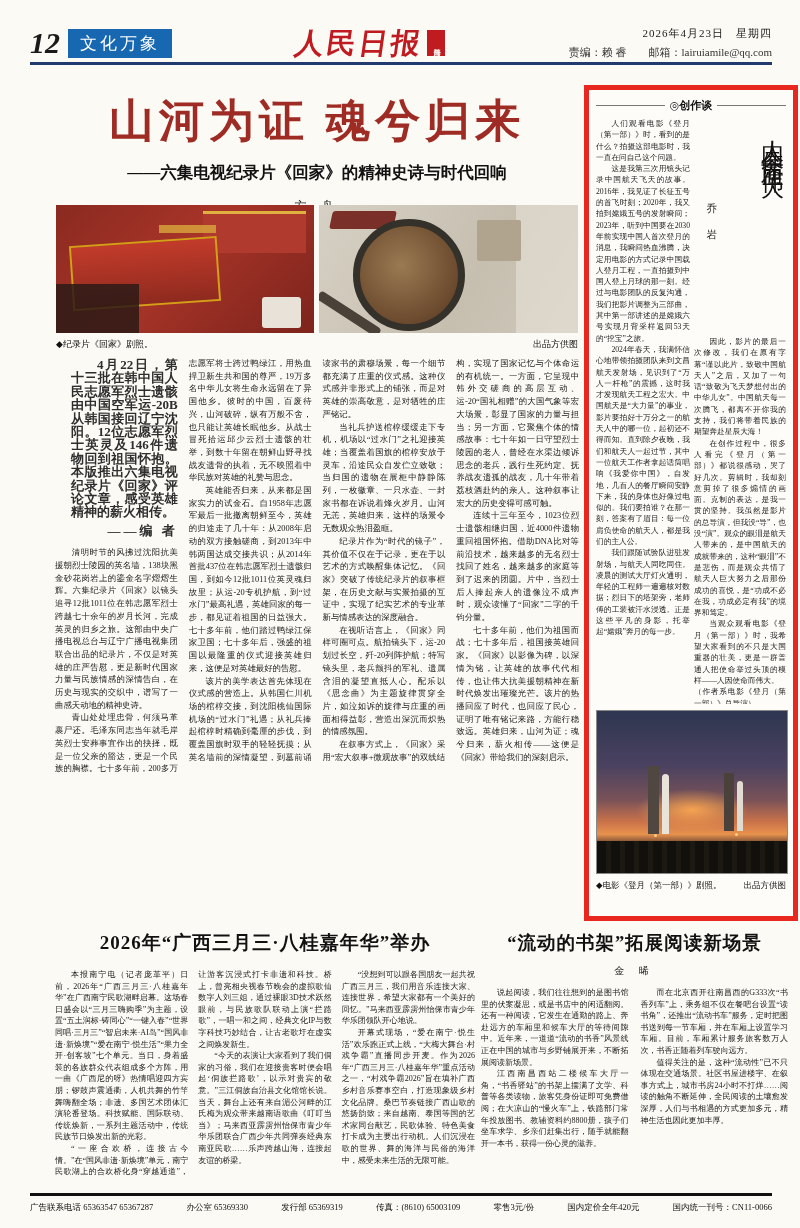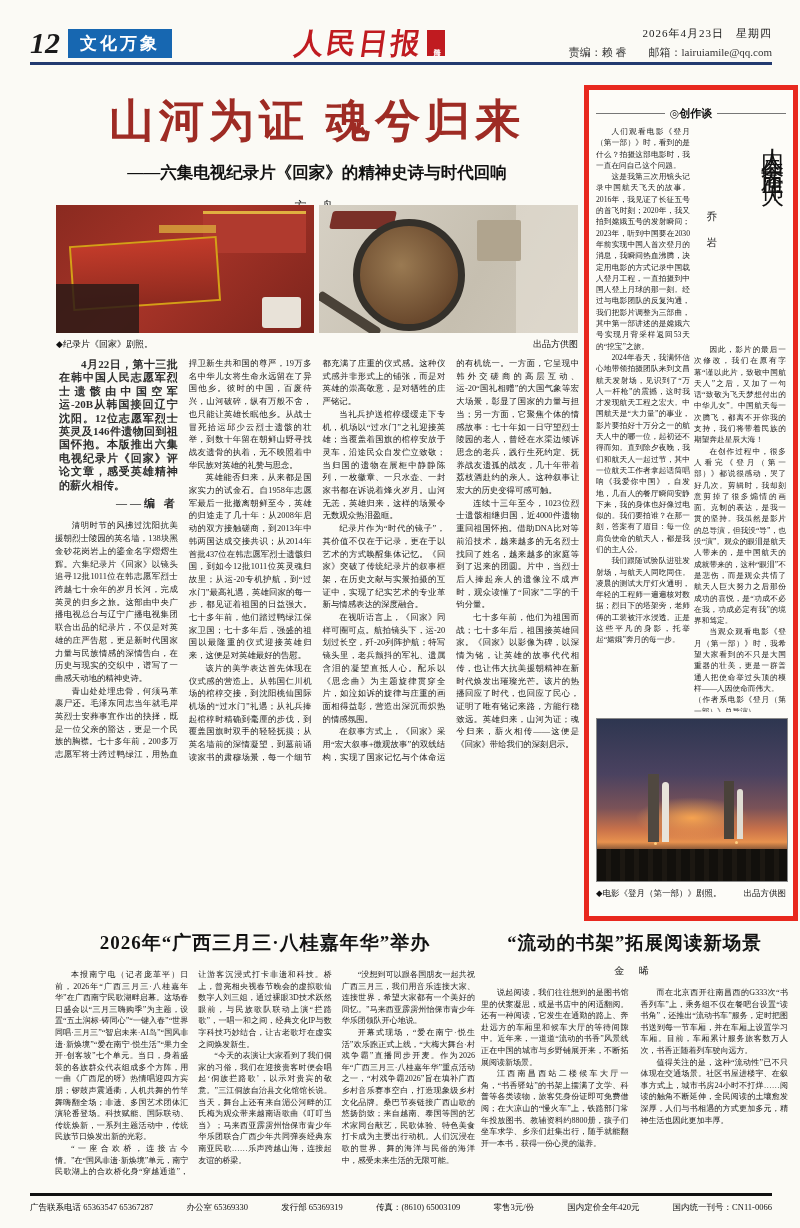--- a/index.html
+++ b/index.html
@@ -5,21 +5,21 @@
   html,body{margin:0;padding:0;background:#e9e7e1;}
   .page{position:relative;width:800px;height:1228px;margin:0 auto;background:#fbfaf5;
         font-family:"Liberation Serif","DejaVu Serif",serif;color:#1a1a1a;overflow:hidden;}
 
   
   .header{position:absolute;top:24px;left:30px;width:742px;height:38px;
           border-bottom:3px solid #233a70;display:flex;justify-content:space-between;align-items:center;}
   .hdr-left{display:flex;align-items:center;gap:8px;}
   .pagenum{font-size:30px;font-weight:bold;font-style:italic;line-height:30px;}
   .section-box{background:#1767b1;color:#fff;font-family:"Liberation Sans","DejaVu Sans",sans-serif;
-               font-weight:bold;font-size:17px;letter-spacing:3px;padding:3px 12px;}
+               font-weight:normal;font-size:17px;letter-spacing:3px;padding:3px 12px;}
   .masthead{display:flex;align-items:center;gap:4px;}
   .masthead-text{color:#c01b20;font-weight:bold;font-size:29px;letter-spacing:3px;
                  transform:skewX(-8deg);line-height:30px;}
   .edition-badge{width:18px;height:26px;background:#c01b20;color:#fff;font-size:7.5px;line-height:8.5px;
                  text-align:center;display:flex;align-items:center;justify-content:center;
                  writing-mode:vertical-rl;letter-spacing:1px;}
   .dateblock{text-align:right;}
   .issue-date{font-size:11px;letter-spacing:1px;}
   .editor-line{font-size:11px;color:#333;margin-top:4px;}
 
@@ -48,28 +48,28 @@
   .pr-handle{position:absolute;left:-6px;top:104px;width:72px;height:10px;background:#4a4238;
              transform:rotate(33deg);border-radius:4px;}
   .caption-row{position:absolute;top:338px;left:56px;width:522px;display:flex;justify-content:space-between;
                font-size:9px;color:#111;}
 
   
   .article-body{position:absolute;top:358px;left:55px;width:524px;height:548px;
                 column-count:4;column-gap:11px;font-size:8.4px;line-height:12.7px;
                 text-align:justify;color:#191919;overflow:hidden;}
   .article-body p{margin:0;text-indent:2em;}
-  .editor-note{font-size:11px;line-height:13.4px;font-weight:bold;color:#2e2e2e;
-               margin:0 0 10px 4px;break-inside:avoid;font-family:Liberation Serif, serif;}
+  .editor-note{font-size:13px;line-height:13.4px;font-weight:bold;color:#2e2e2e;
+               margin:0 0 10px 16px;break-inside:avoid;font-family:Liberation Serif, serif;}
   .editor-note .note-text{text-indent:2em;margin:0;}
   .note-sign{text-align:right;margin-top:5px;letter-spacing:3px;font-weight:bold;}
 
   
   .creative-box{position:absolute;top:85px;left:584px;width:214px;height:836px;
-                border:5px solid #e8281e;background:#fdfcf8;box-sizing:border-box;padding:16px 7px;}
+                border:5px solid #e8281e;background:#fdfcf8;box-sizing:border-box;padding:8px 7px;}
   .ct-label-row{display:flex;align-items:center;gap:5px;}
   .ct-rule{flex:1;height:1px;background:#777;}
   .ct-label{font-size:11px;font-weight:bold;color:#111;}
   .ct-content{position:relative;height:790px;margin-top:5px;}
   .ct-col{position:absolute;top:0;overflow:hidden;font-size:7.7px;line-height:11.3px;text-align:justify;color:#222;}
   .ct-col p{margin:0;text-indent:2em;}
   .ct-col1{left:0;width:94px;height:586px;}
   .ct-col2{right:0;width:92px;height:586px;}
   .ct-title-block{position:relative;height:218px;}
   .ct-title{position:absolute;top:4px;right:8px;writing-mode:vertical-rl;font-size:23px;

